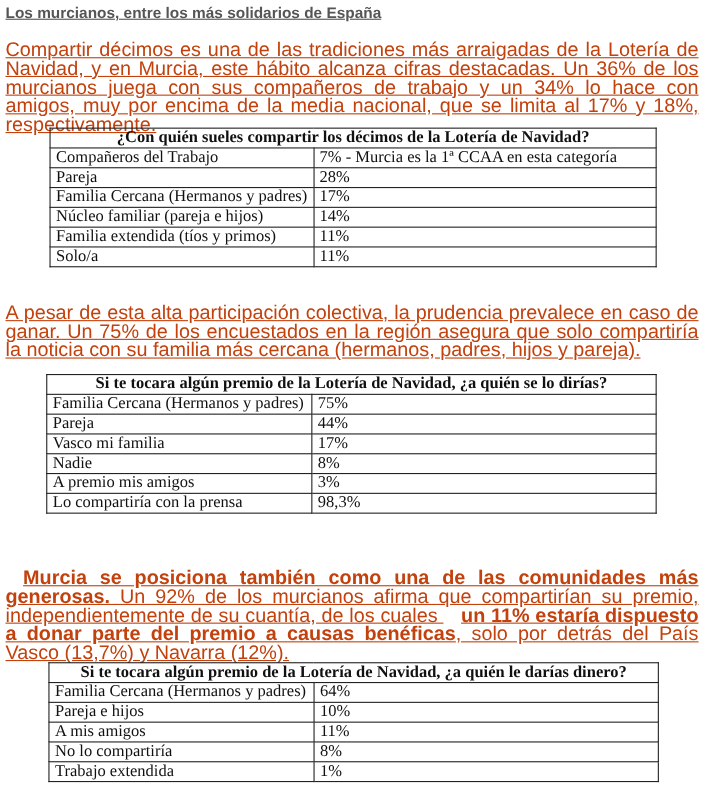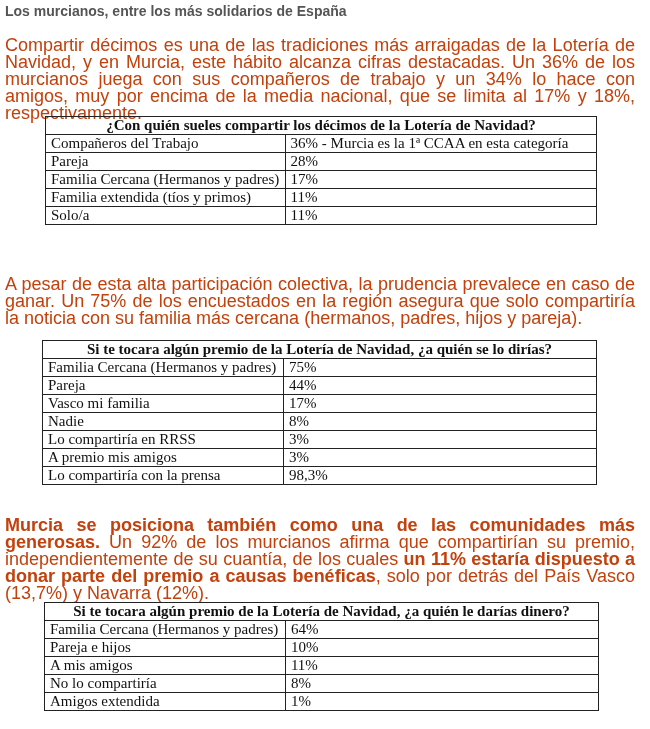--- a/index.html
+++ b/index.html
@@ -1,49 +1,53 @@
 <!DOCTYPE html>
 <html><head>
 <meta charset="utf-8">
 <style>
   html, body { margin: 0; padding: 0; background: #ffffff; }
   body { width: 650px; height: 729px; position: relative; overflow: hidden; color: #111; }
-  .sans { font-family: "Liberation Sans", sans-serif; }
+  .sans { font-family: "Liberation Sans", sans-serif; text-decoration: underline; }
   .heading { position: absolute; left: 5px; top: 3px; font-size: 14px; font-weight: bold; color: #555; }
   .para { position: absolute; left: 5px; width: 630px; font-size: 18px; line-height: 17px; text-align: justify; color: #c2410c; }
-  .para b { font-weight: bold; }
+  .para b { font-weight: bold; margin-left: 16px; }
   table.tbl { position: absolute; border-collapse: collapse; font-family: "Liberation Serif", serif; font-size: 15px; color: #111; }
   table.tbl td, table.tbl th { border: 1px solid #222; padding: 0 5px; height: 17px; line-height: 17px; white-space: nowrap; }
   table.tbl th { font-weight: bold; text-align: center; }
   table.tbl td.label { width: 224px; }
   table.tbl td.val { width: 300px; }
 </style>
 </head>
 <body>
 
 <div class="heading sans">Los murcianos, entre los más solidarios de España</div>
 
 <div class="para sans" style="top:37px;">Compartir décimos es una de las tradiciones más arraigadas de la Lotería de Navidad, y en Murcia, este hábito alcanza cifras destacadas. Un 36% de los murcianos juega con sus compañeros de trabajo y un 34% lo hace con amigos, muy por encima de la media nacional, que se limita al 17% y 18%, respectivamente.</div>
 
 <table class="tbl" style="left:45px; top:116px; width:552px;">
   <tbody>
       <tr>
         <th colspan="2">¿Con quién sueles compartir los décimos de la Lotería de Navidad?</th>
       </tr>
   <tr>
         <td class="label">Compañeros del Trabajo</td>
-        <td class="val">36% - Murcia es la 1ª CCAA en esta categoría</td>
+        <td class="val">7% - Murcia es la 1ª CCAA en esta categoría</td>
       </tr>
   <tr>
         <td class="label">Pareja</td>
         <td class="val">28%</td>
       </tr>
   <tr>
         <td class="label">Familia Cercana (Hermanos y padres)</td>
         <td class="val">17%</td>
+      </tr>
+  <tr>
+        <td class="label">Núcleo familiar (pareja e hijos)</td>
+        <td class="val">14%</td>
       </tr>
   <tr>
         <td class="label">Familia extendida (tíos y primos)</td>
         <td class="val">11%</td>
       </tr>
   <tr>
         <td class="label">Solo/a</td>
         <td class="val">11%</td>
       </tr>
 </tbody>
@@ -64,24 +68,20 @@
         <td class="label">Pareja</td>
         <td class="val">44%</td>
       </tr>
   <tr>
         <td class="label">Vasco mi familia</td>
         <td class="val">17%</td>
       </tr>
   <tr>
         <td class="label">Nadie</td>
         <td class="val">8%</td>
-      </tr>
-  <tr>
-        <td class="label">Lo compartiría en RRSS</td>
-        <td class="val">3%</td>
       </tr>
   <tr>
         <td class="label">A premio mis amigos</td>
         <td class="val">3%</td>
       </tr>
   <tr>
         <td class="label">Lo compartiría con la prensa</td>
         <td class="val">98,3%</td>
       </tr>
 </tbody>
@@ -106,17 +106,17 @@
       </tr>
   <tr>
         <td class="label">A mis amigos</td>
         <td class="val">11%</td>
       </tr>
   <tr>
         <td class="label">No lo compartiría</td>
         <td class="val">8%</td>
       </tr>
   <tr>
-        <td class="label">Amigos extendida</td>
+        <td class="label">Trabajo extendida</td>
         <td class="val">1%</td>
       </tr>
 </tbody>
   </table>
 
 </body></html>

